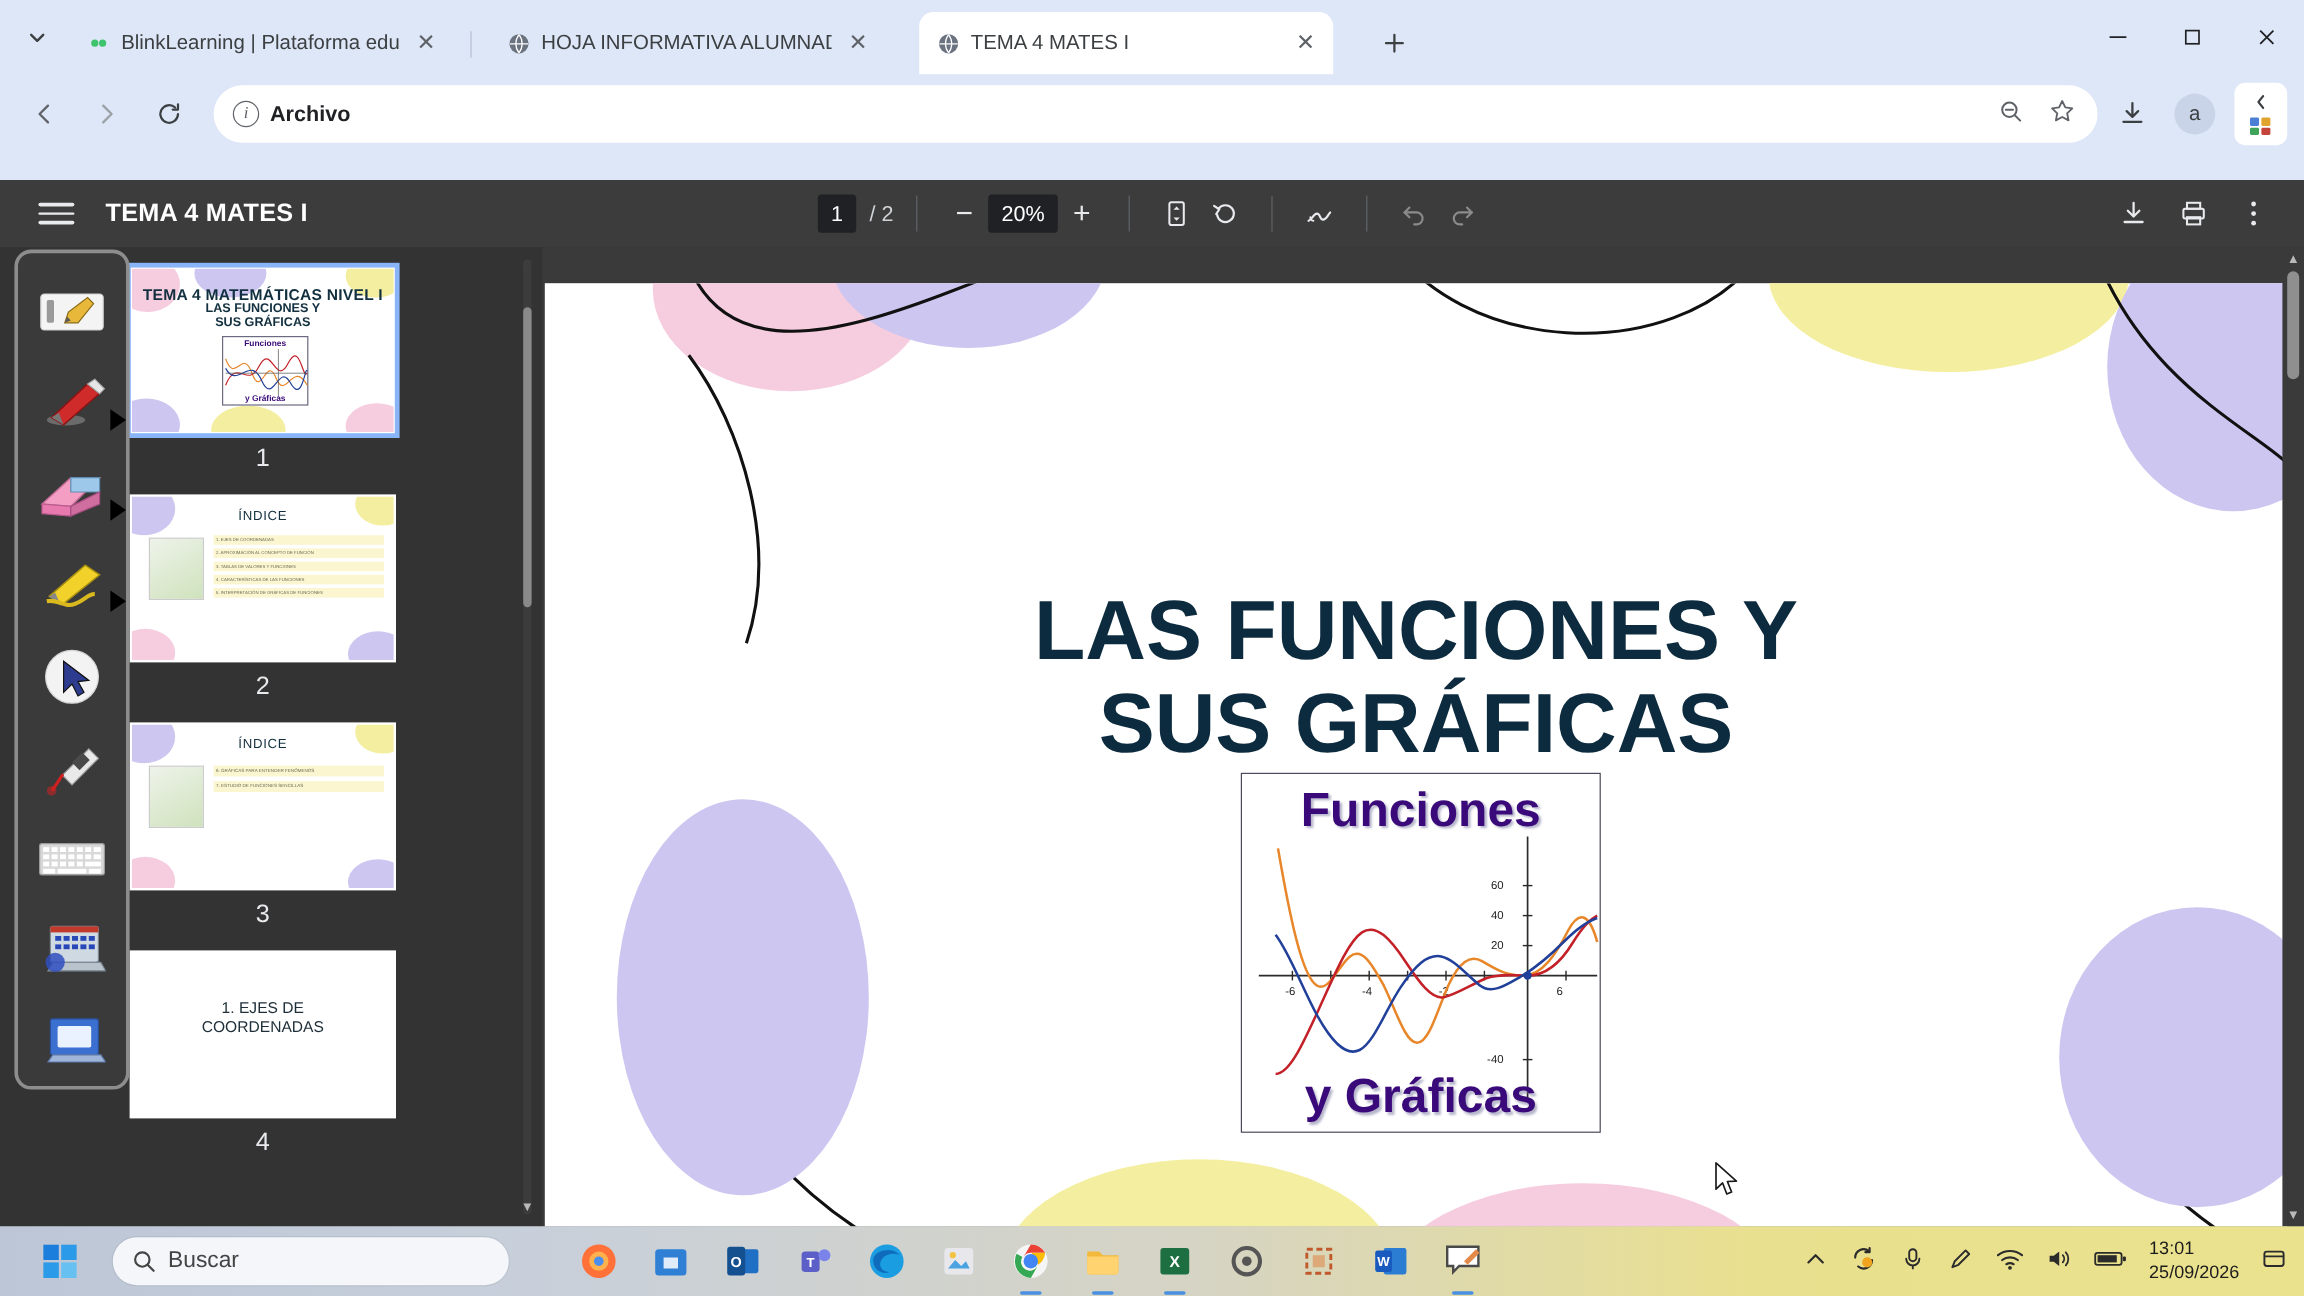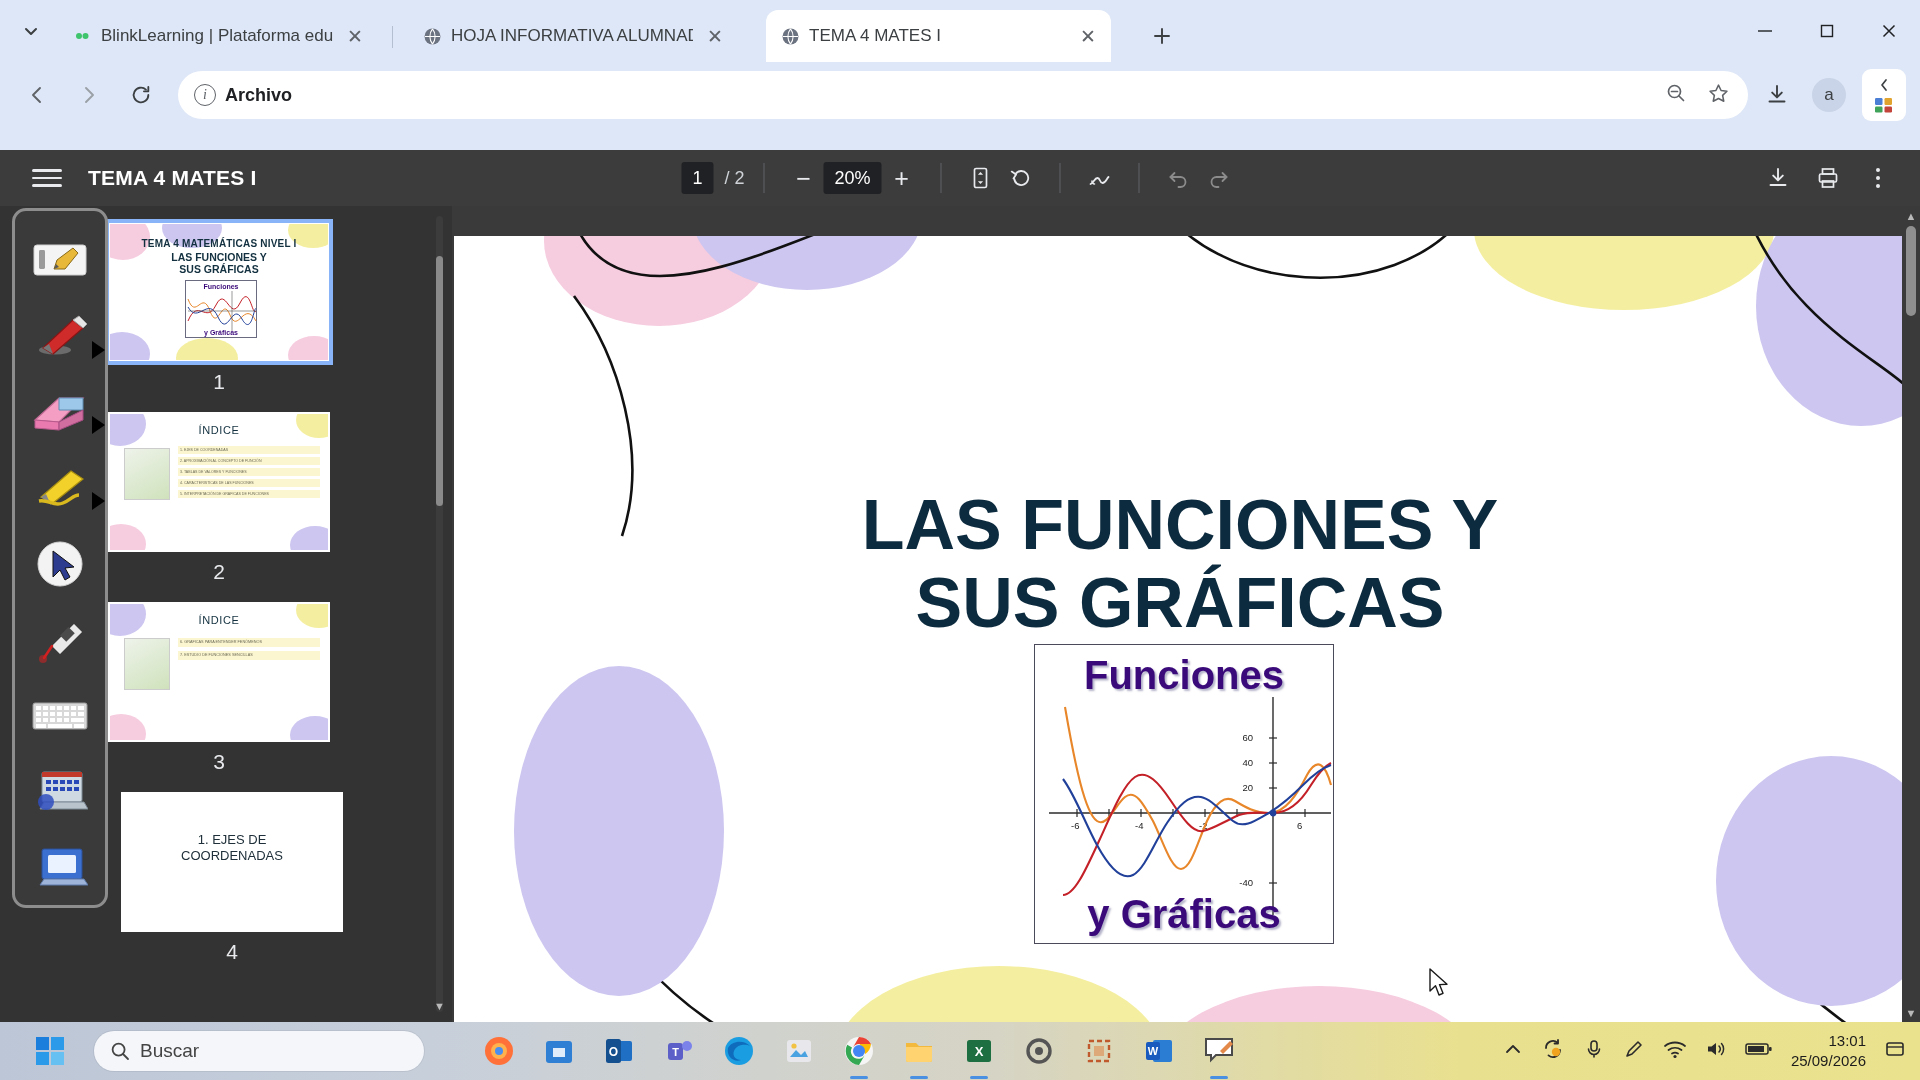--- a/index.html
+++ b/index.html
@@ -122,21 +122,21 @@
   .tb-start { width:56px; display:flex; align-items:center; justify-content:center; margin-left:22px; }
   .tb-search {
     width:330px; height:40px; background:#f4f6fa; border-radius:20px;
     display:flex; align-items:center; gap:10px; padding:0 16px; margin-left:16px; color:#444;
     font-size:19px; box-shadow:0 0 0 1px rgba(0,0,0,.06);
   }
   .tb-apps { display:flex; align-items:center; gap:14px; margin-left:52px; }
   .tb-app { width:46px; height:46px; display:flex; align-items:center; justify-content:center; position:relative; }
   .tb-app.running::after { content:""; position:absolute; bottom:-5px; left:50%; transform:translateX(-50%); width:18px; height:3px; background:#4a90e2; border-radius:2px; }
   .tb-right { margin-left:auto; display:flex; align-items:center; gap:18px; padding-right:14px; color:#2b2b2b; }
-  .tb-clock { text-align:right; font-size:15px; line-height:1.35; color:#1c1c1c; }
+  .tb-clock { text-align:left; font-size:15px; line-height:1.35; color:#1c1c1c; }
 
   .cursor { position:absolute; left:1428px; top:968px; width:0;height:0; z-index:60; }
 </style>
 </head>
 <body>
 
 <div id="root">
 
   <div class="chrome">
 
@@ -347,21 +347,21 @@
 
             <div class="thumb selected" style="top:16px;">
               <div class="page" style="height:140px;">
                 <div class="mini">
                   <div class="blob" style="left:-14px;top:-10px;width:54px;height:46px;background:#f6ccdf;"></div>
                   <div class="blob" style="left:52px;top:-16px;width:60px;height:40px;background:#cdc6f0;"></div>
                   <div class="blob" style="right:-10px;top:-12px;width:50px;height:36px;background:#f4efa0;"></div>
                   <div class="blob" style="left:-16px;bottom:-16px;width:56px;height:44px;background:#cdc6f0;"></div>
                   <div class="blob" style="left:66px;bottom:-18px;width:62px;height:40px;background:#f4efa0;"></div>
                   <div class="blob" style="right:-12px;bottom:-14px;width:52px;height:38px;background:#f6ccdf;"></div>
-                  <div class="t1" style="position:absolute;left:0;right:0;top:14px;font-size:10px;font-weight:700;letter-spacing:.2px;">TEMA 4 MATEMÁTICAS NIVEL I</div>
+                  <div class="t1" style="position:absolute;left:0;right:0;top:14px;font-size:13px;font-weight:700;letter-spacing:.2px;">TEMA 4 MATEMÁTICAS NIVEL I</div>
                   <div class="t1" style="position:absolute;left:0;right:0;top:27px;font-size:10.5px;font-weight:700;">LAS FUNCIONES Y</div>
                   <div class="t1" style="position:absolute;left:0;right:0;top:39px;font-size:10.5px;font-weight:700;">SUS GRÁFICAS</div>
                   <div style="position:absolute;left:75px;top:56px;width:72px;height:58px;border:1px solid #6a6a80;background:#fff;">
                     <div style="position:absolute;left:0;right:0;top:2px;text-align:center;font-size:7px;font-weight:700;color:#3b0a7a;">Funciones</div>
                     <svg viewBox="0 0 72 58" width="72" height="58" style="position:absolute;left:0;top:0;">
                       <path d="M2 18 C10 40, 16 8, 24 30 S36 14, 44 34 S58 18, 70 40" stroke="#E8862A" stroke-width="1" fill="none"></path>
                       <path d="M2 40 C12 16, 20 44, 30 24 S44 42, 54 22 S66 36, 70 30" stroke="#C32028" stroke-width="1" fill="none"></path>
                       <path d="M2 26 C12 44, 22 14, 32 36 S46 20, 56 38 S68 24, 70 28" stroke="#21409A" stroke-width="1" fill="none"></path>
                       <path d="M2 30h68M46 10v40" stroke="#555" stroke-width=".6"></path>
                     </svg>
@@ -404,21 +404,21 @@
                   <div style="position:absolute;left:14px;top:34px;width:46px;height:52px;background:linear-gradient(150deg,#eef3ea,#cfe2bc);border:.6px solid #ccc;"></div>
                   <div style="position:absolute;left:68px;top:34px;right:8px;">
                     <div style="background:#fbf5d0;height:9px;margin-bottom:4px;font-size:3.8px;color:#6a6a55;padding-left:2px;line-height:9px;overflow:hidden;">6. GRÁFICAS PARA ENTENDER FENÓMENOS</div>
                     <div style="background:#fbf5d0;height:9px;margin-bottom:4px;font-size:3.8px;color:#6a6a55;padding-left:2px;line-height:9px;overflow:hidden;">7. ESTUDIO DE FUNCIONES SENCILLAS</div>
                   </div>
                 </div>
               </div>
               <div class="num">3</div>
             </div>
 
-            <div class="thumb" style="top:586px;margin-left:13px;">
+            <div class="thumb" style="top:586px;">
               <div class="page" style="height:140px;">
                 <div class="mini">
                   <div class="t1" style="position:absolute;left:0;right:0;top:38px;font-size:13px;font-weight:400;line-height:1.25;color:#20303a;">
                     <span>1. EJES DE</span><br>
                     <span>COORDENADAS</span>
                   </div>
                 </div>
               </div>
               <div class="num">4</div>
             </div>

